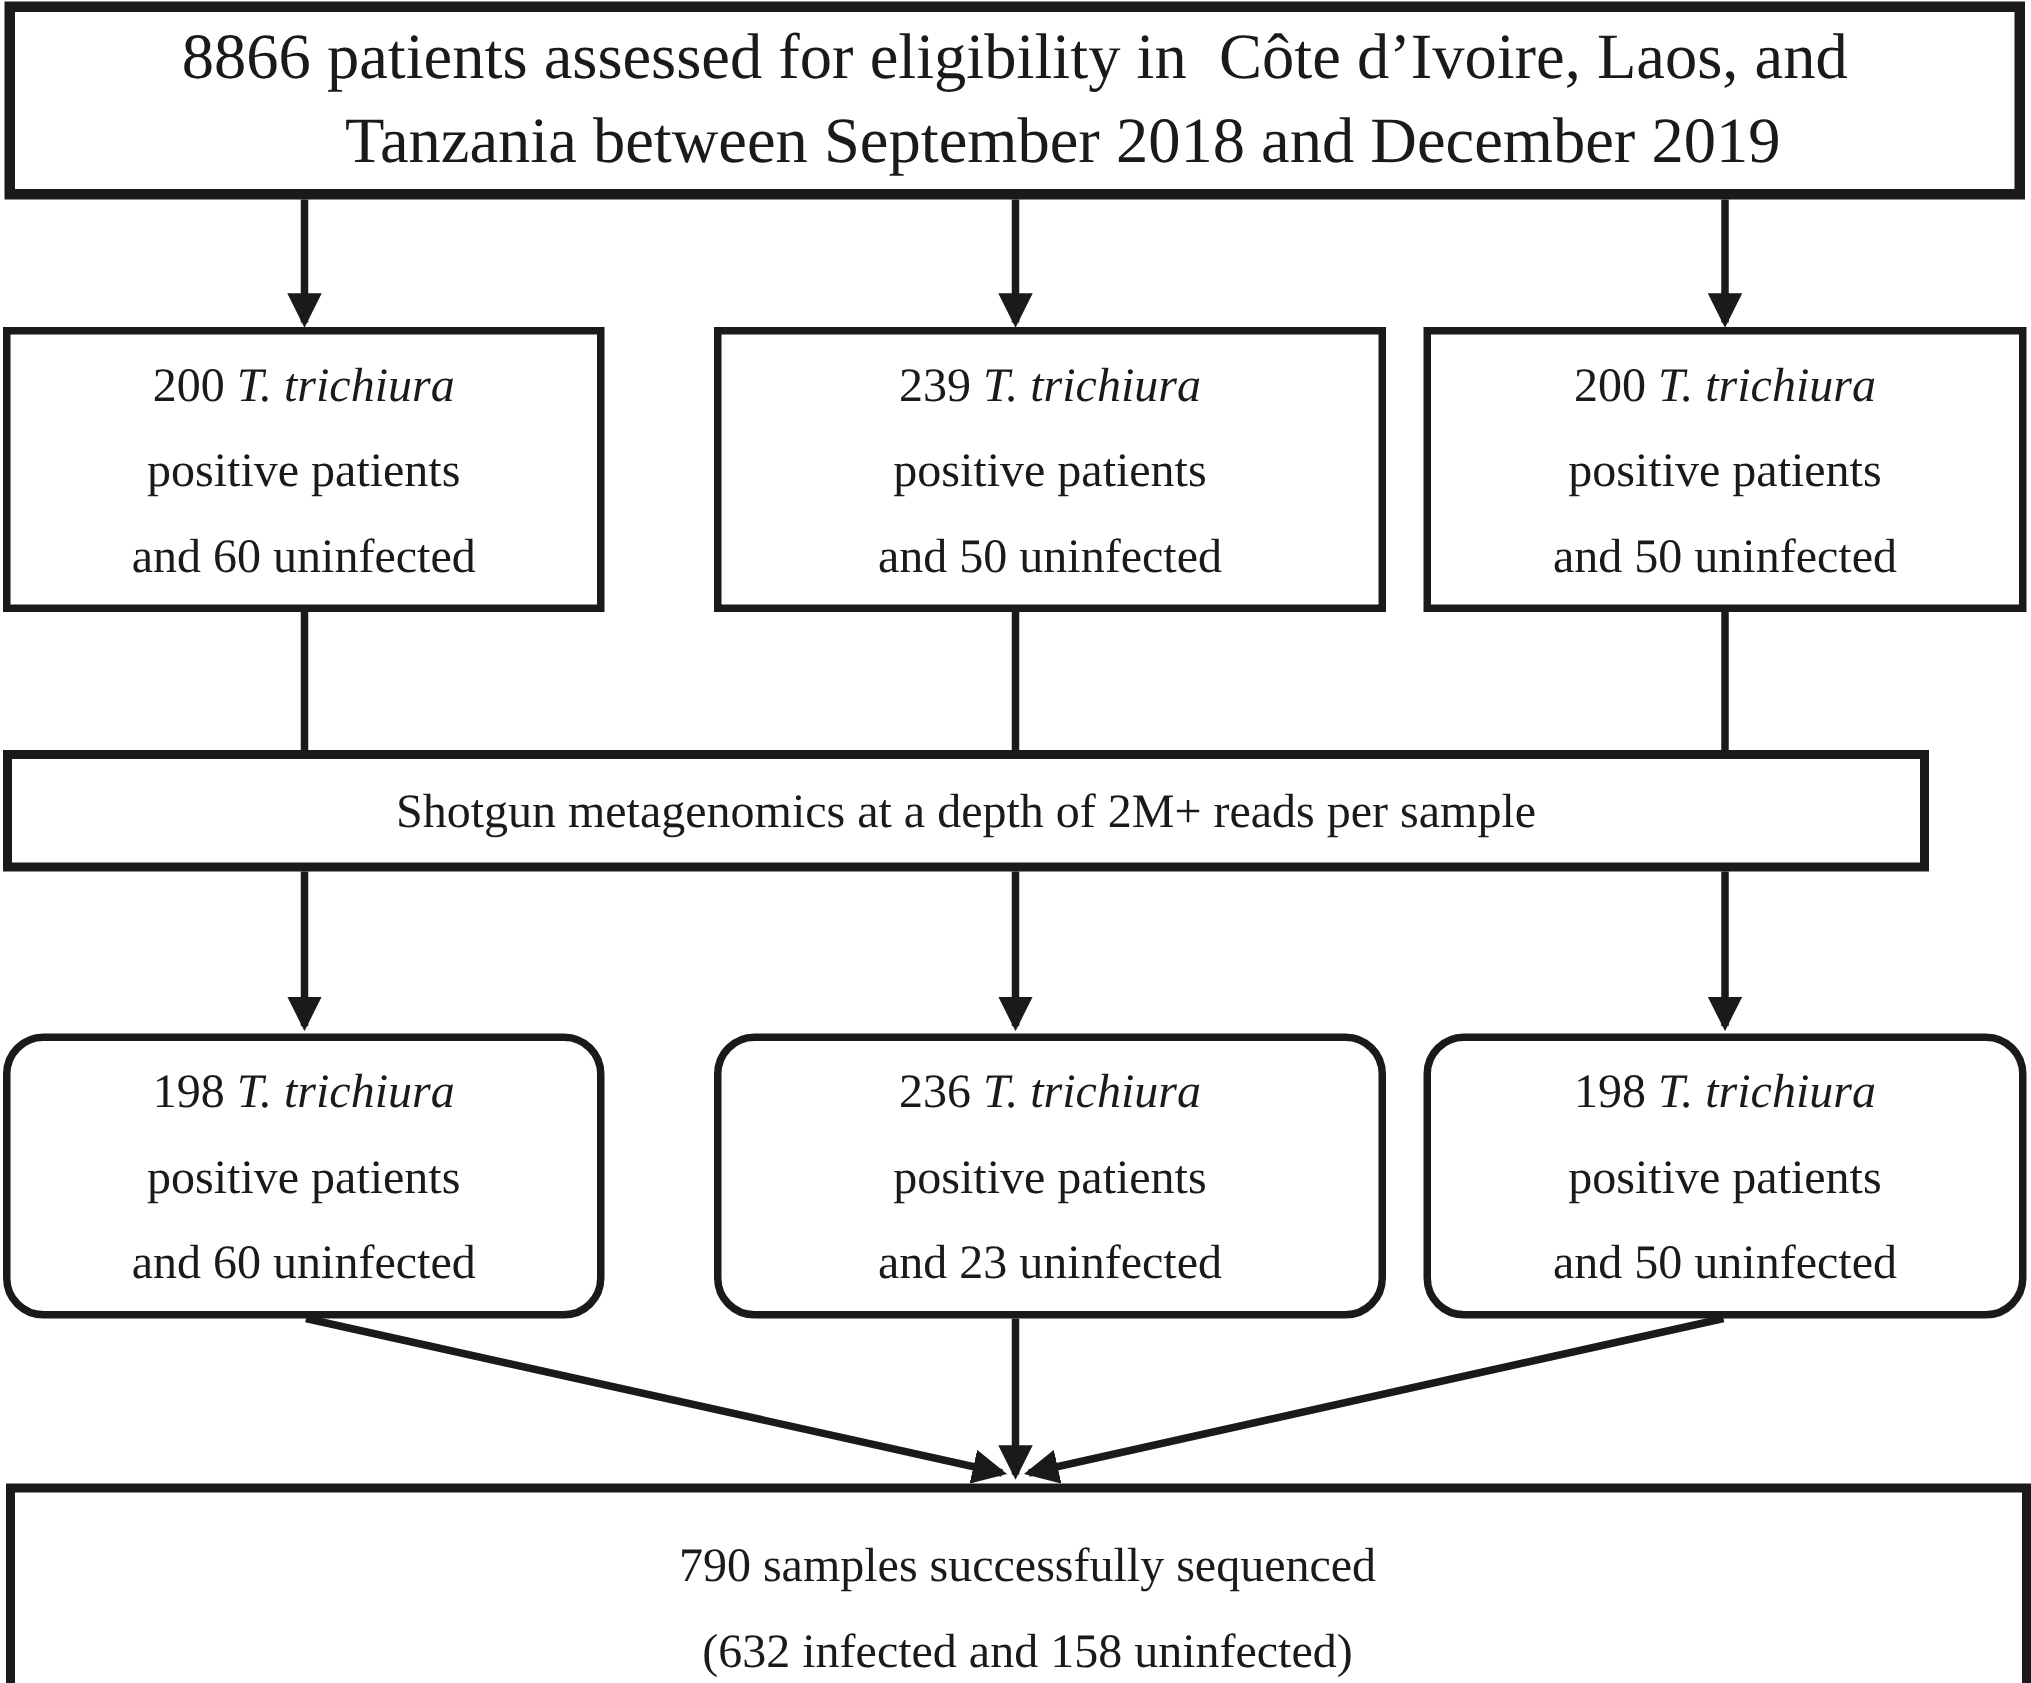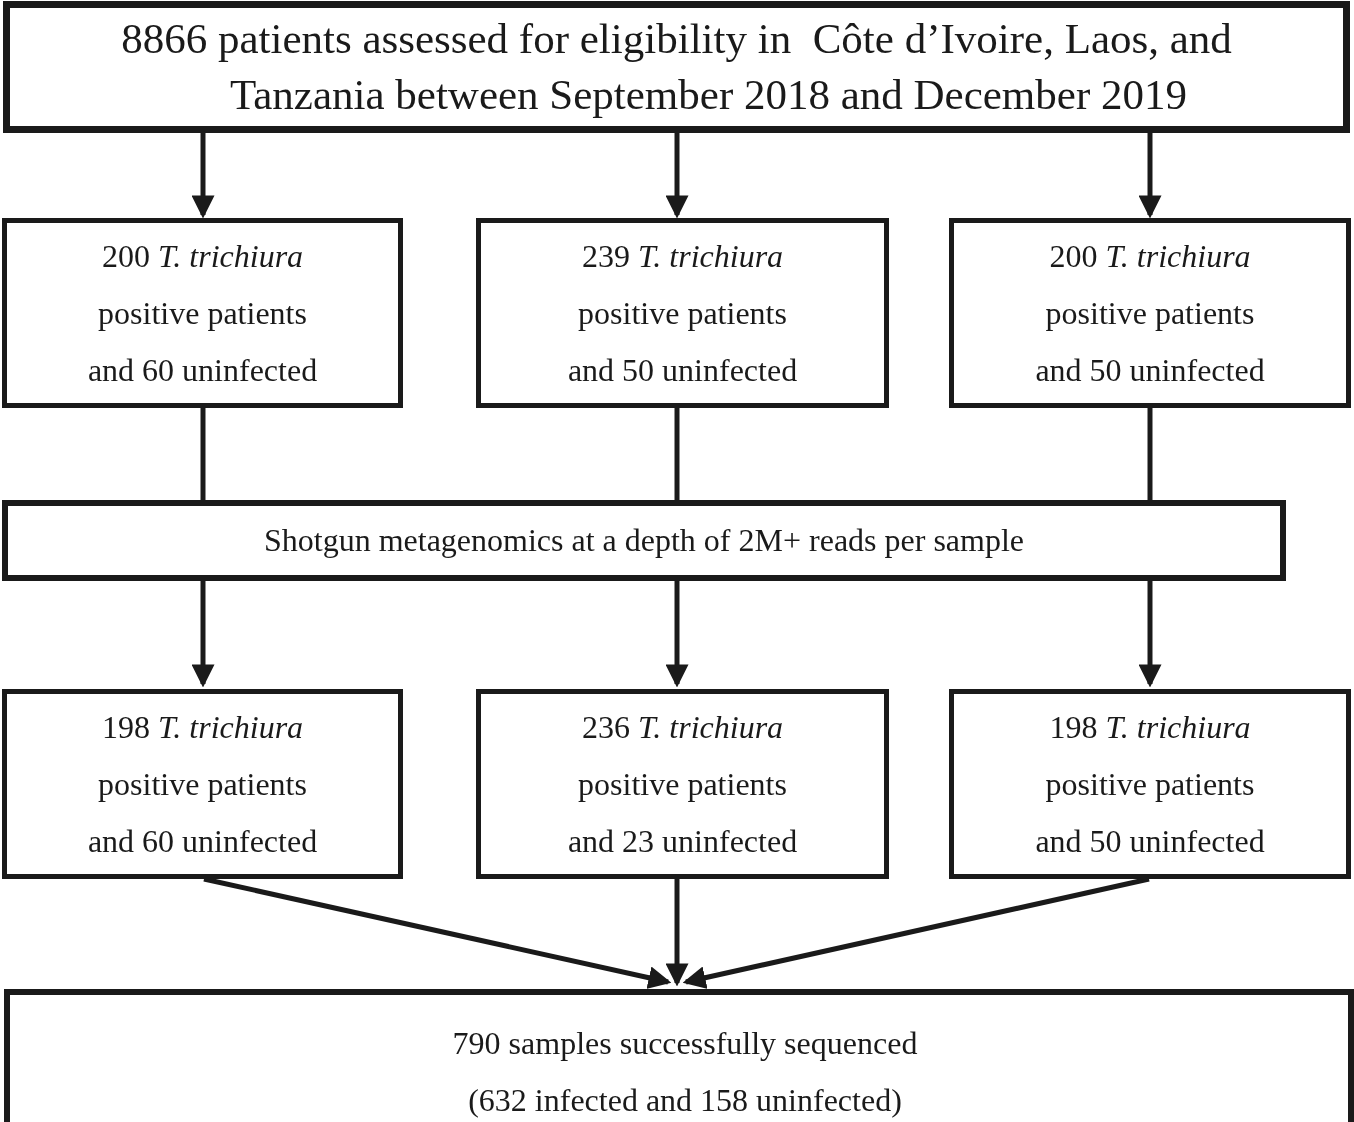--- a/index.html
+++ b/index.html
@@ -29,24 +29,24 @@
   .t  { white-space: pre-wrap; }
   .it { font-style: italic; }
 
   #eligibility-box {
     left: 3px; top: 1px; width: 1347px; height: 132px;
     border-width: 7px; font-size: 43px; line-height: 56px; text-align: right;
   }
   #eligibility-box .indent { margin-left: 64px; }
 
   .col-l { left: 2px;   width: 401px; }
-  .col-m { left: 476px; width: 413px; }
+  .col-m { left: 476px; width: 448px; }
   .col-r { left: 949px; width: 402px; }
   .row-a { top: 218px; height: 190px; }
-  .row-b { top: 689px; height: 190px; }
+  .row-b { top: 689px; height: 190px; border-radius: 27px; }
 
   #process-box {
     left: 2px; top: 500px; width: 1284px; height: 81px;
     border-width: 6px;
   }
   #result-box {
     left: 4px; top: 989px; width: 1350px; height: 165px;
     border-width: 6px;
     padding-left: 12px;
   }

